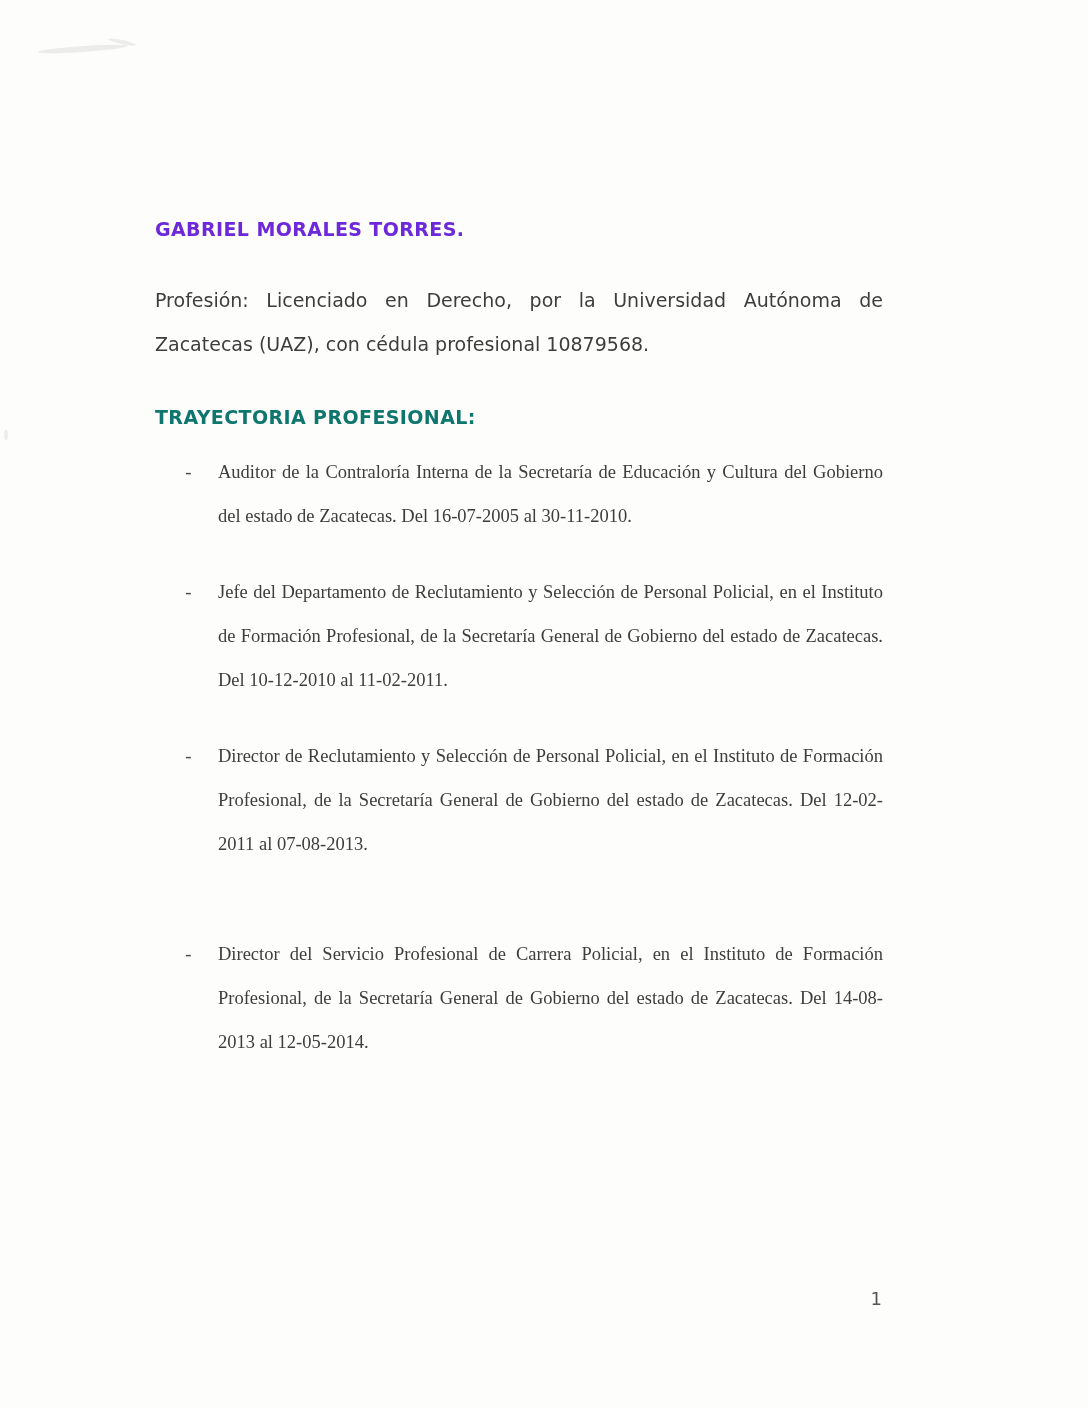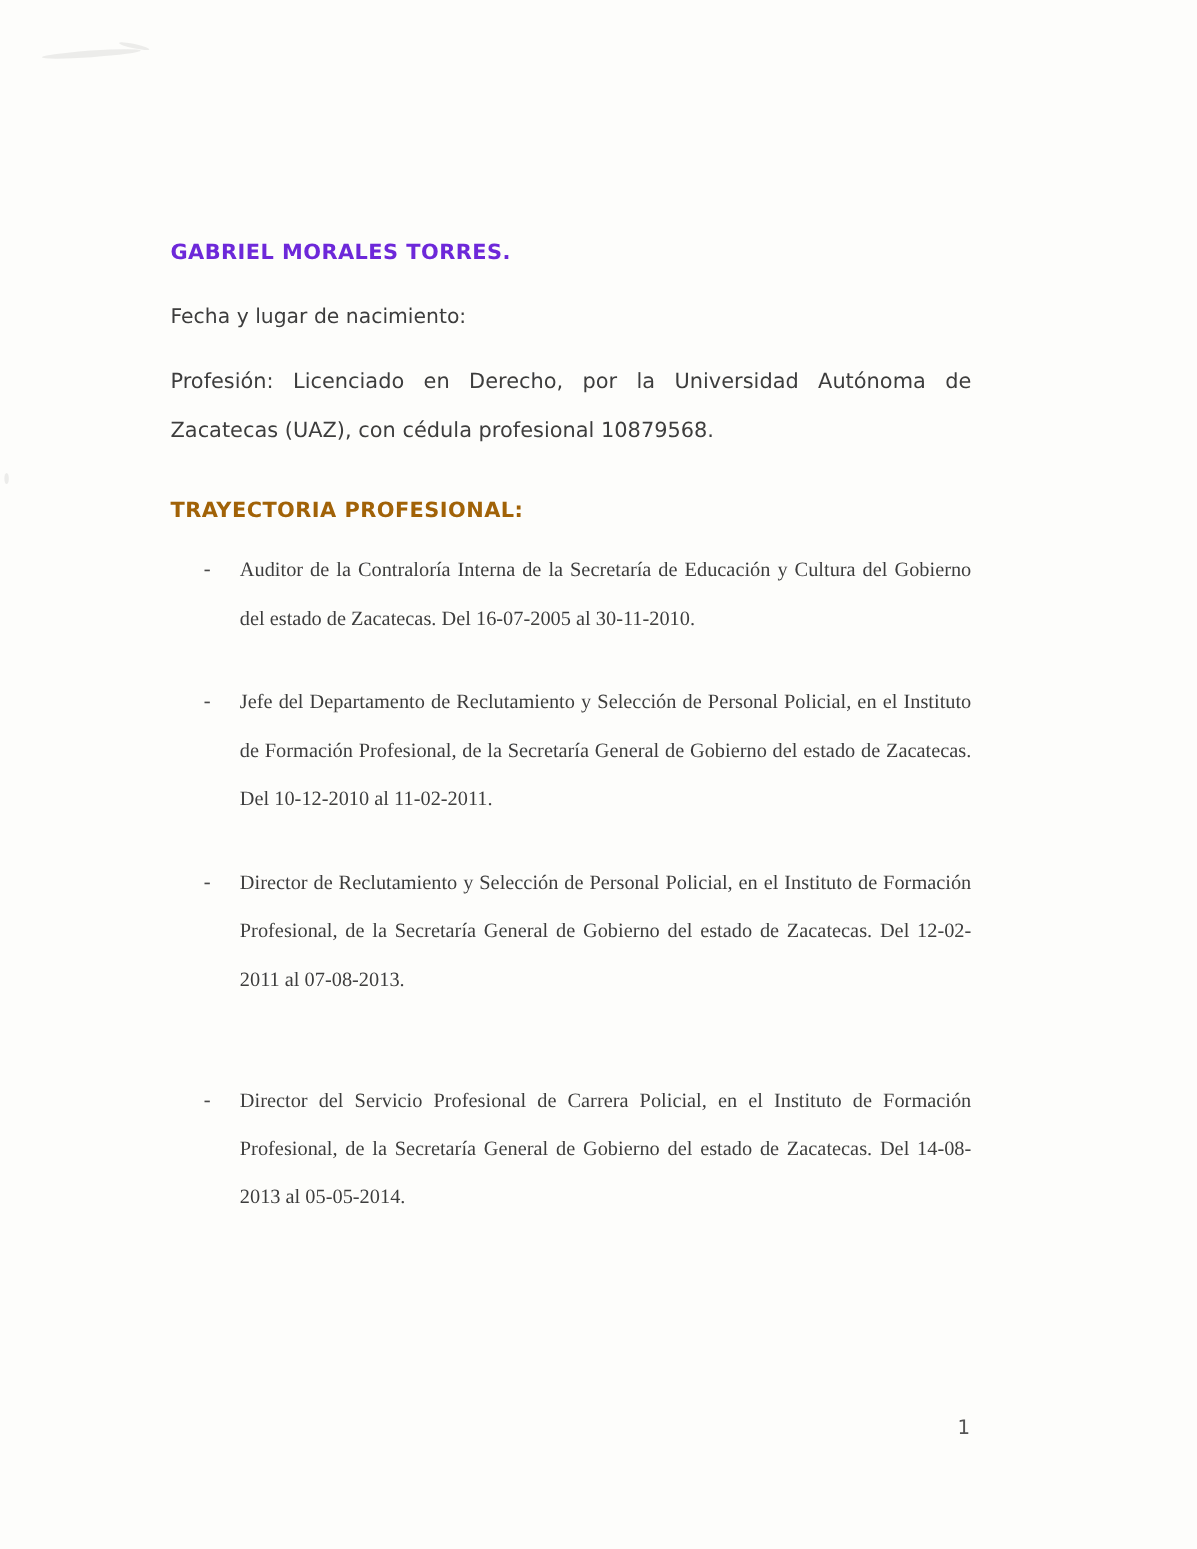--- a/index.html
+++ b/index.html
@@ -49,21 +49,21 @@
   .profession {
     font-size: 19px;
     line-height: 44px;
     text-align: justify;
     margin: 0 0 40px 0;
   }
   .section-heading {
     font-weight: bold;
     font-size: 19px;
     letter-spacing: 0.4px;
-    color: #a16207;
+    color: #0f766e;
     margin: 36px 0 22px 0;
   }
   ul.career-list {
     list-style: none;
     margin: 0;
     padding: 0;
   }
   ul.career-list li {
     display: flex;
     margin: 0 0 32px 30px;
@@ -98,42 +98,41 @@
 <div class="page">
 
   <div class="artifact a1"></div>
   <div class="artifact a2"></div>
   <div class="artifact a3"></div>
 
   <div class="content">
 
     <div class="doc-title">GABRIEL MORALES TORRES.</div>
 
-    <div class="birth-label">Fecha y lugar de nacimiento:</div>
 
     <div class="profession">Profesión: Licenciado en Derecho, por la Universidad Autónoma de Zacatecas (UAZ), con cédula profesional 10879568.</div>
 
     <div class="section-heading">TRAYECTORIA PROFESIONAL:</div>
 
     <ul class="career-list">
       <li>
         <span class="bullet">-</span>
         <span class="item-text">Auditor de la Contraloría Interna de la Secretaría de Educación y Cultura del Gobierno del estado de Zacatecas. Del 16-07-2005 al 30-11-2010.</span>
       </li>
       <li>
         <span class="bullet">-</span>
         <span class="item-text">Jefe del Departamento de Reclutamiento y Selección de Personal Policial, en el Instituto de Formación Profesional, de la Secretaría General de Gobierno del estado de Zacatecas. Del 10-12-2010 al 11-02-2011.</span>
       </li>
       <li>
         <span class="bullet">-</span>
         <span class="item-text">Director de Reclutamiento y Selección de Personal Policial, en el Instituto de Formación Profesional, de la Secretaría General de Gobierno del estado de Zacatecas. Del 12-02-2011 al 07-08-2013.</span>
       </li>
       <li class="extra-gap">
         <span class="bullet">-</span>
-        <span class="item-text">Director del Servicio Profesional de Carrera Policial, en el Instituto de Formación Profesional, de la Secretaría General de Gobierno del estado de Zacatecas. Del 14-08-2013 al 05-05-2014.</span>
+        <span class="item-text">Director del Servicio Profesional de Carrera Policial, en el Instituto de Formación Profesional, de la Secretaría General de Gobierno del estado de Zacatecas. Del 14-08-2013 al 12-05-2014.</span>
       </li>
     </ul>
 
   </div>
 
   <div class="page-number">1</div>
 
 </div>
 
 </body></html>

